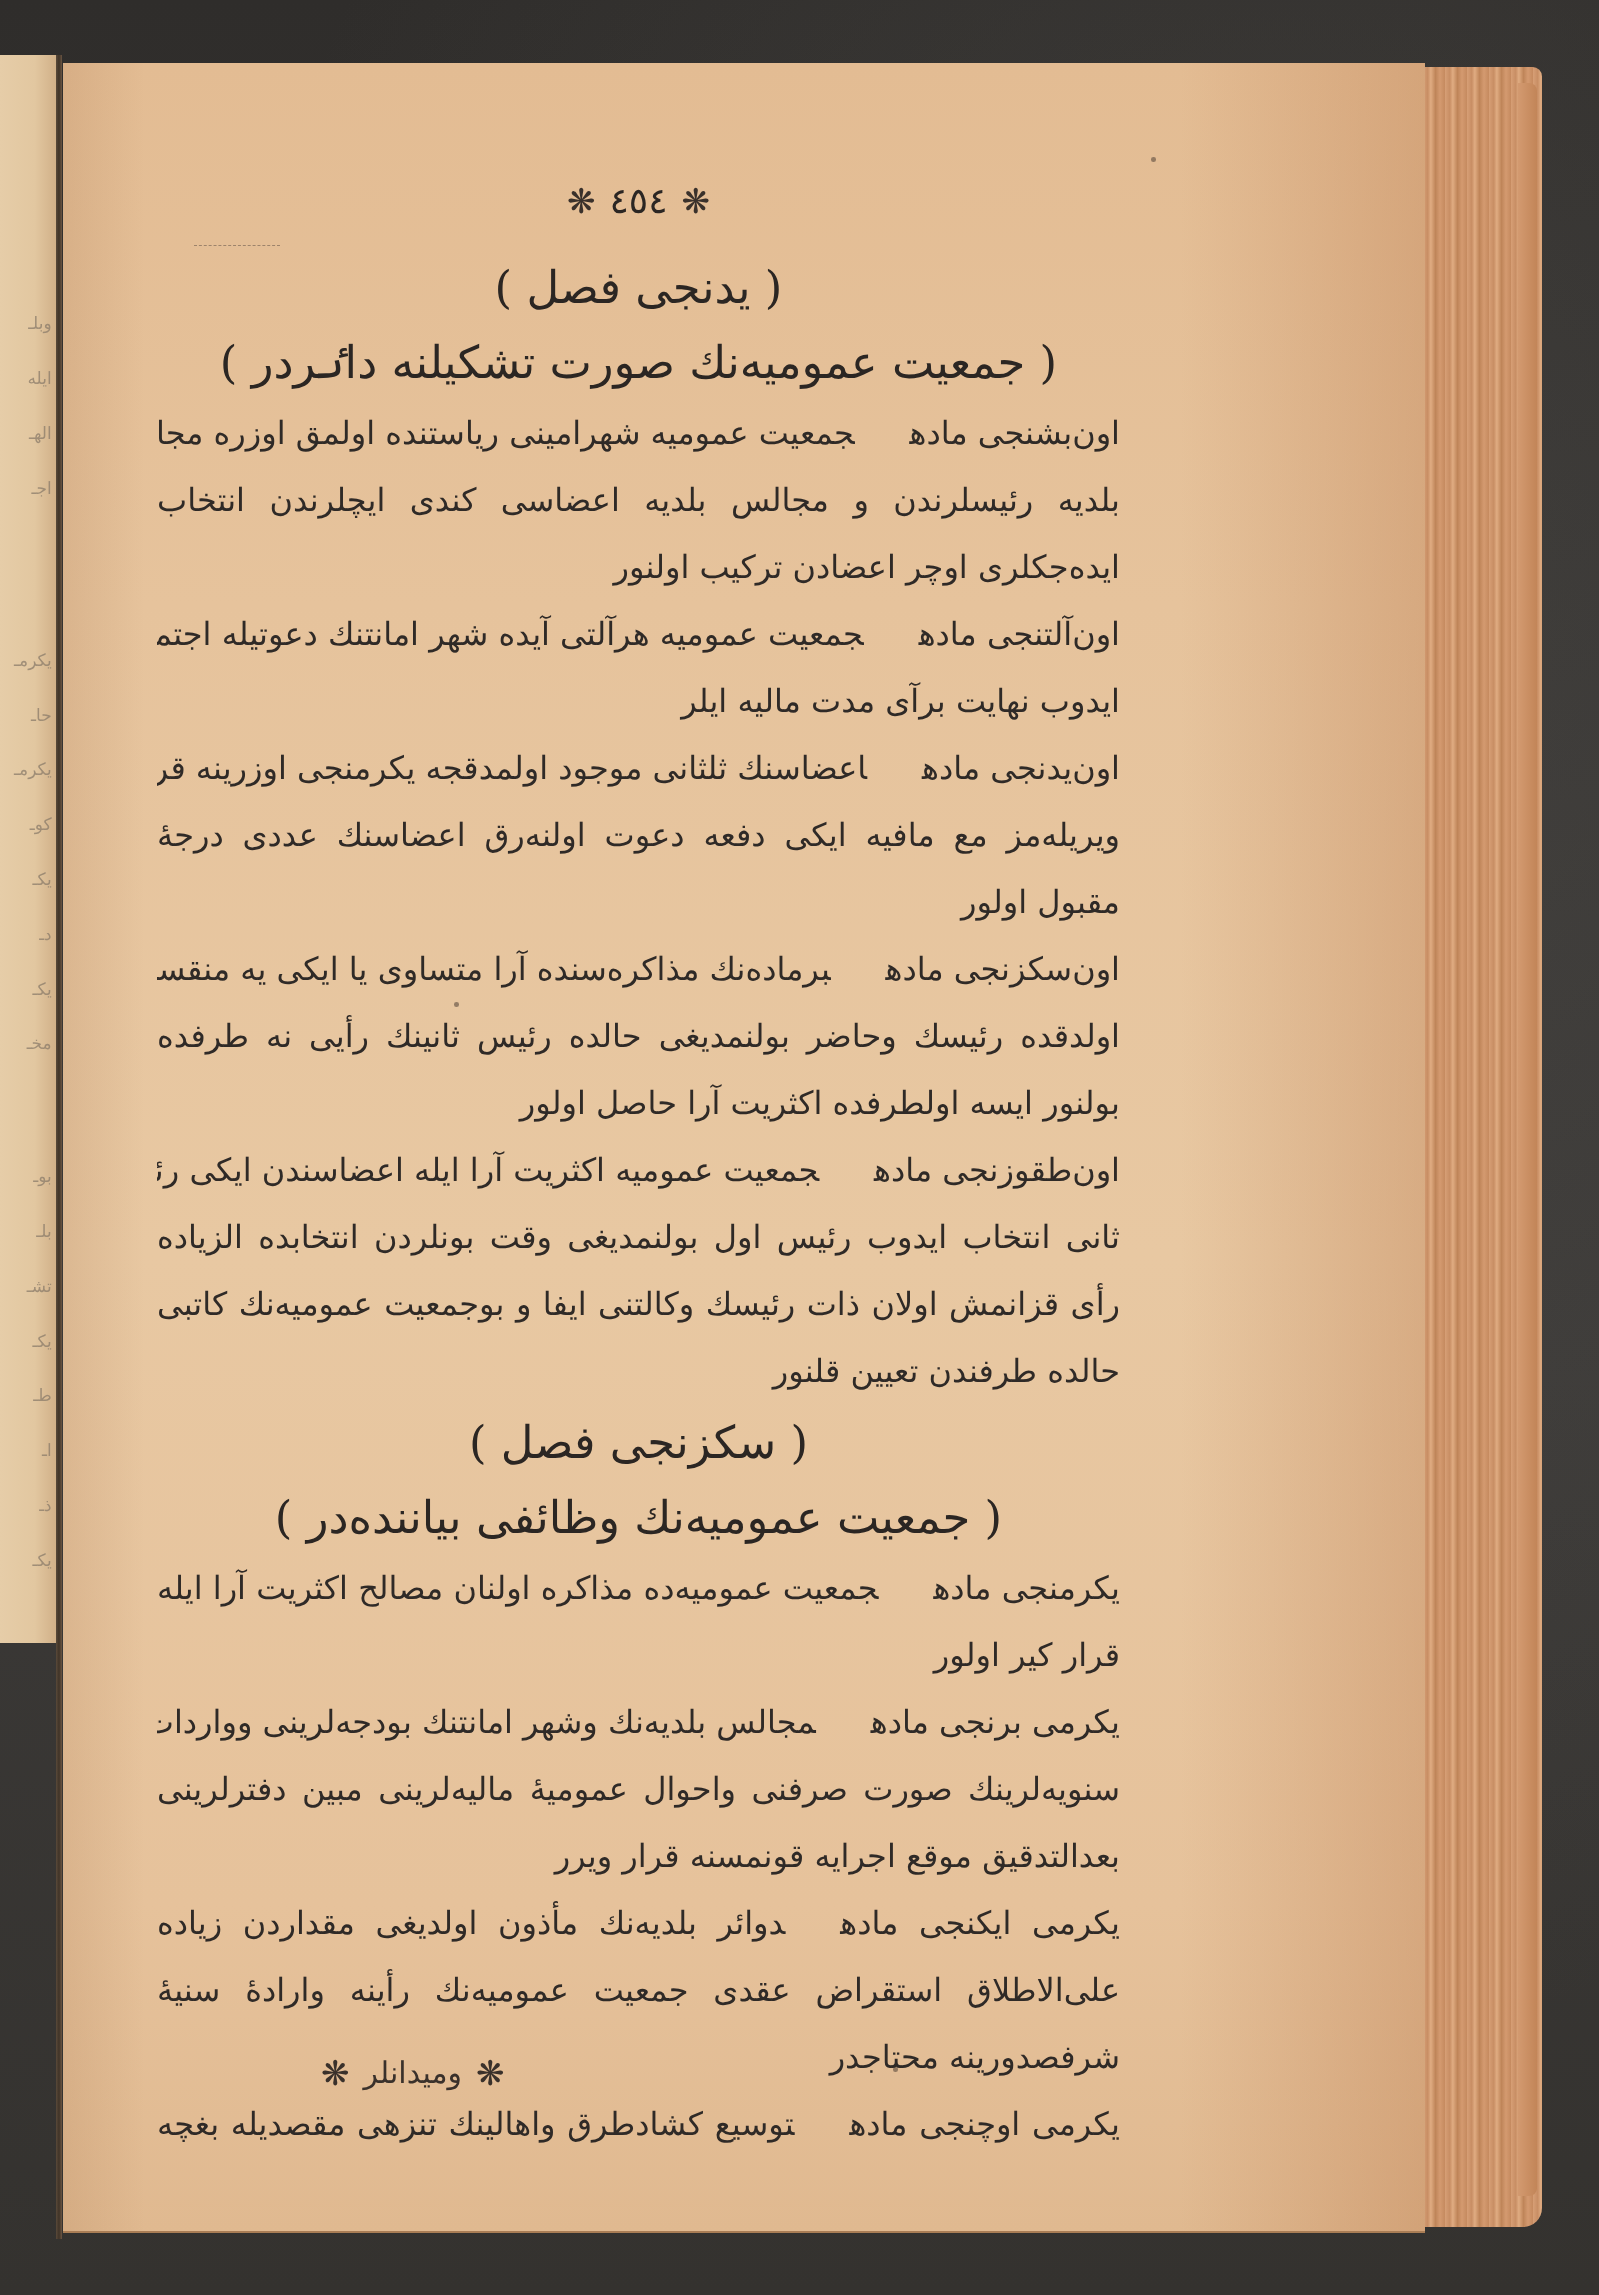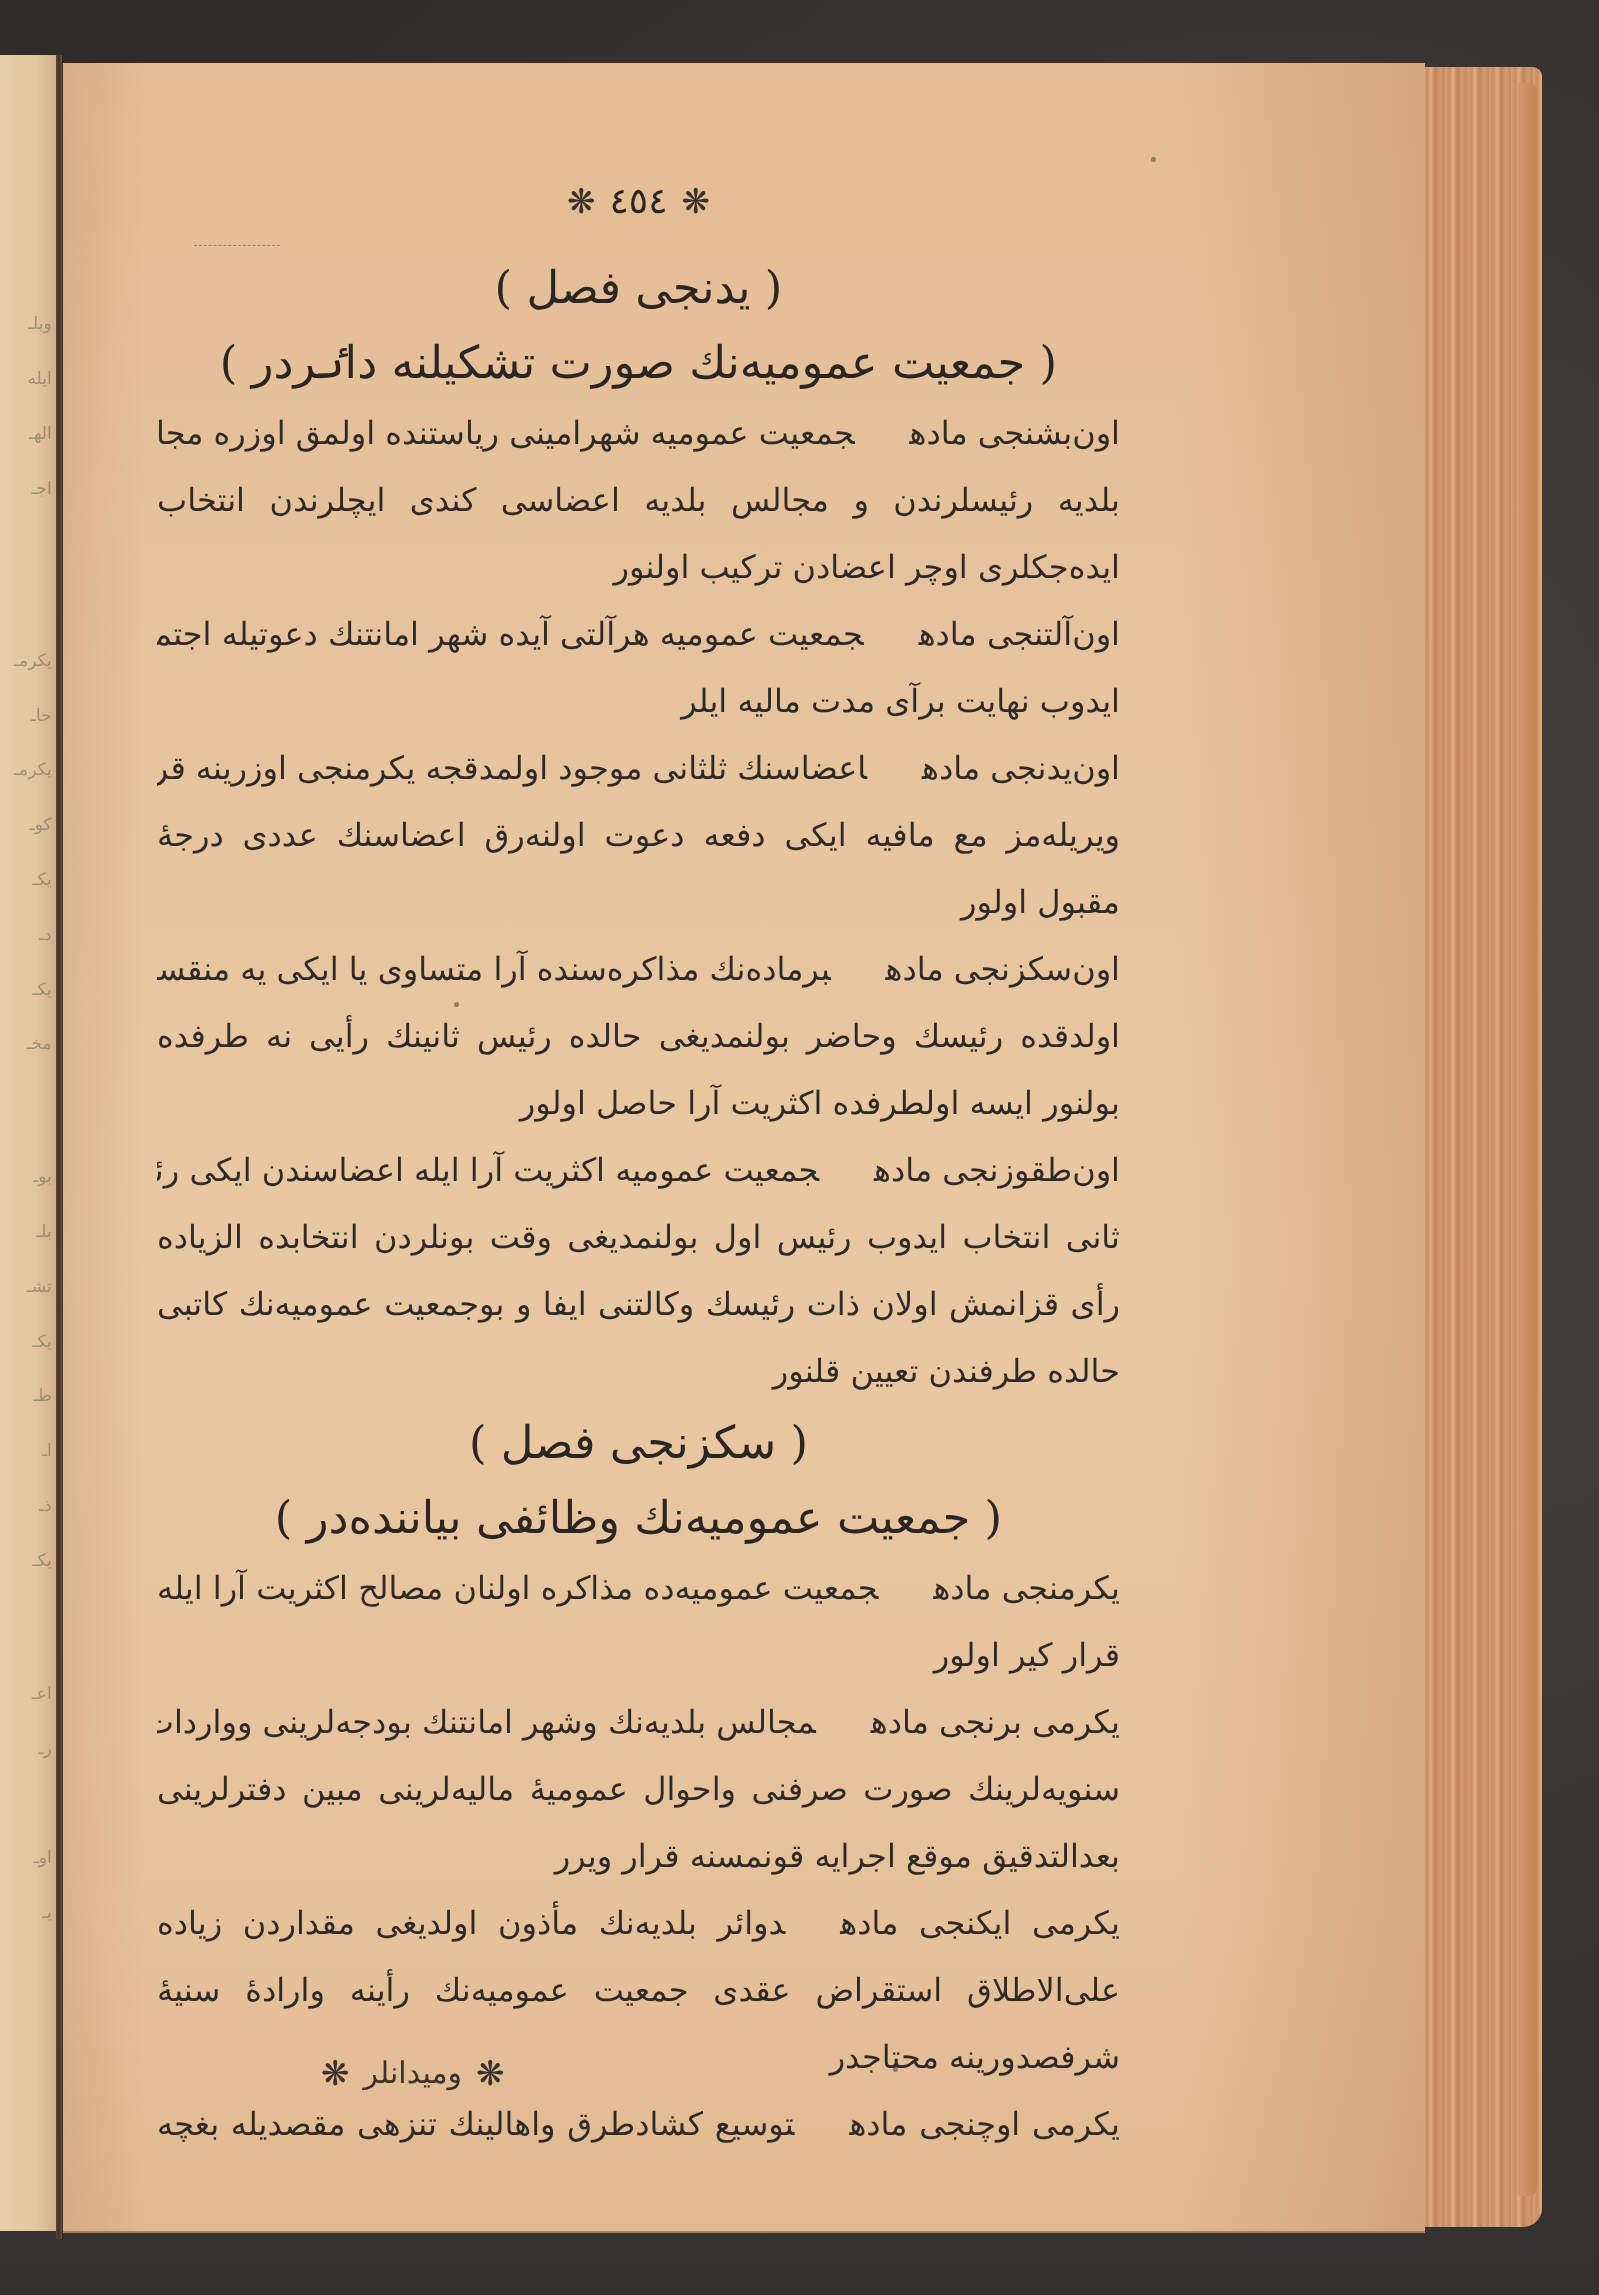--- a/index.html
+++ b/index.html
@@ -9,21 +9,21 @@
       font-family: "DejaVu Serif", serif;
     }
     .scan {
       position: absolute; left: 0; top: 0; width: 1600px; height: 2295px;
       background:
         radial-gradient(ellipse at 80% 30%, rgba(90,88,84,0.35), rgba(0,0,0,0) 60%),
         linear-gradient(180deg, #2f2d2b 0%, #3b3937 60%, #34322f 100%);
     }
     
     .left-page {
-      position: absolute; left: 0; top: 55px; width: 58px; height: 2176px;
+      position: absolute; left: 0; top: 55px; width: 58px; height: 1588px;
       background: linear-gradient(90deg, #e6cda8 0%, #e2c7a0 60%, #cfae86 100%);
       overflow: hidden;
     }
     .left-page .ghost {
       position: absolute; left: 4.7px; width: 47px;
       font-family: "DejaVu Serif", serif; font-size: 17px; color: #8b7c6a;
       opacity: .75; direction: rtl; text-align: right; white-space: nowrap;
     }
     .gutter {
       position: absolute; left: 56px; top: 55px; width: 6.3px; height: 2184px;

